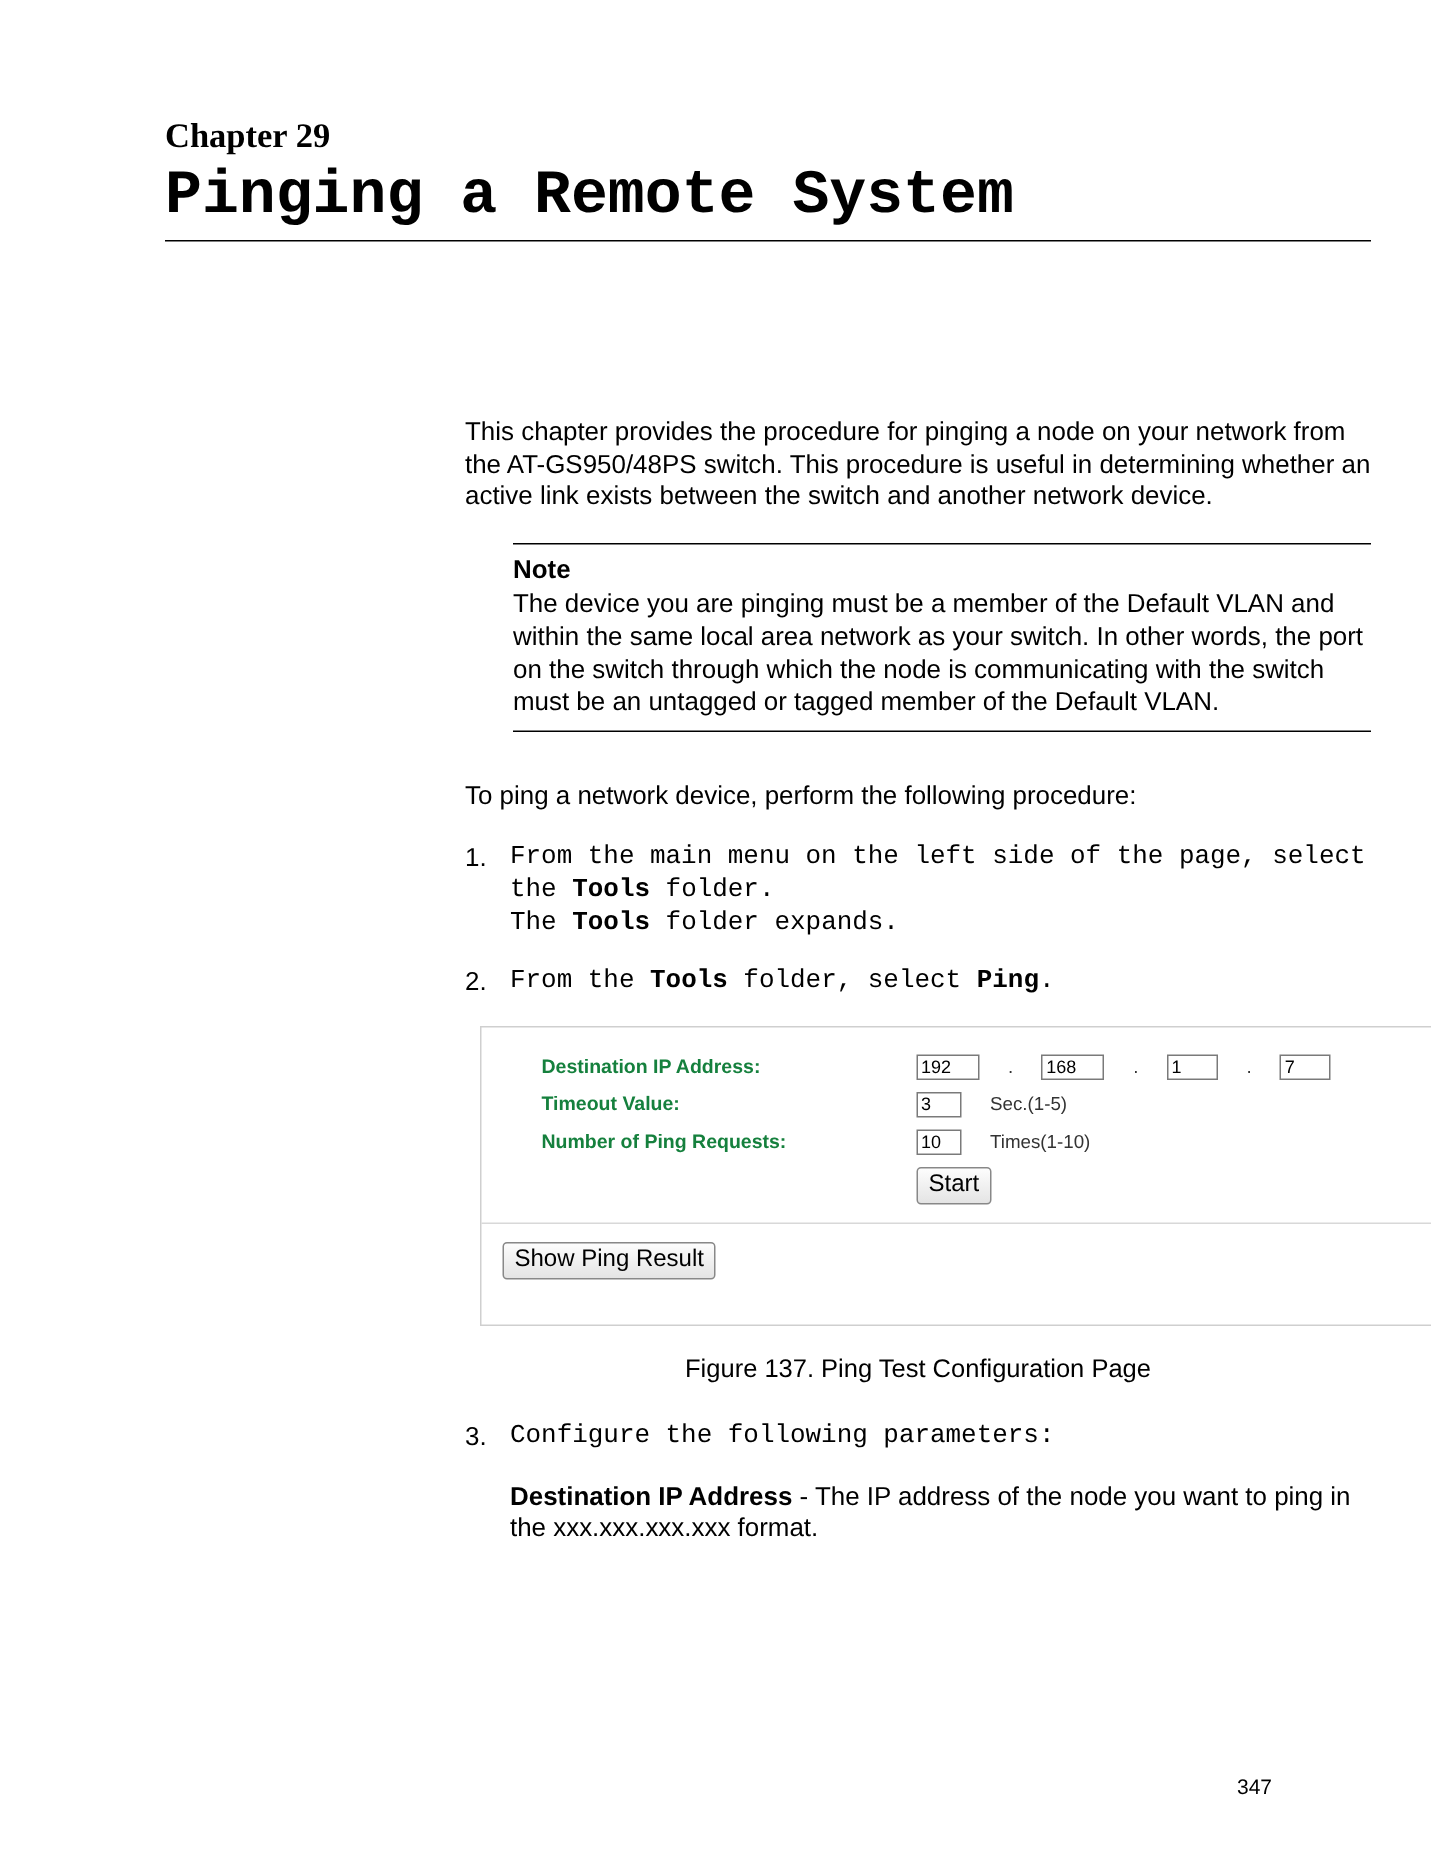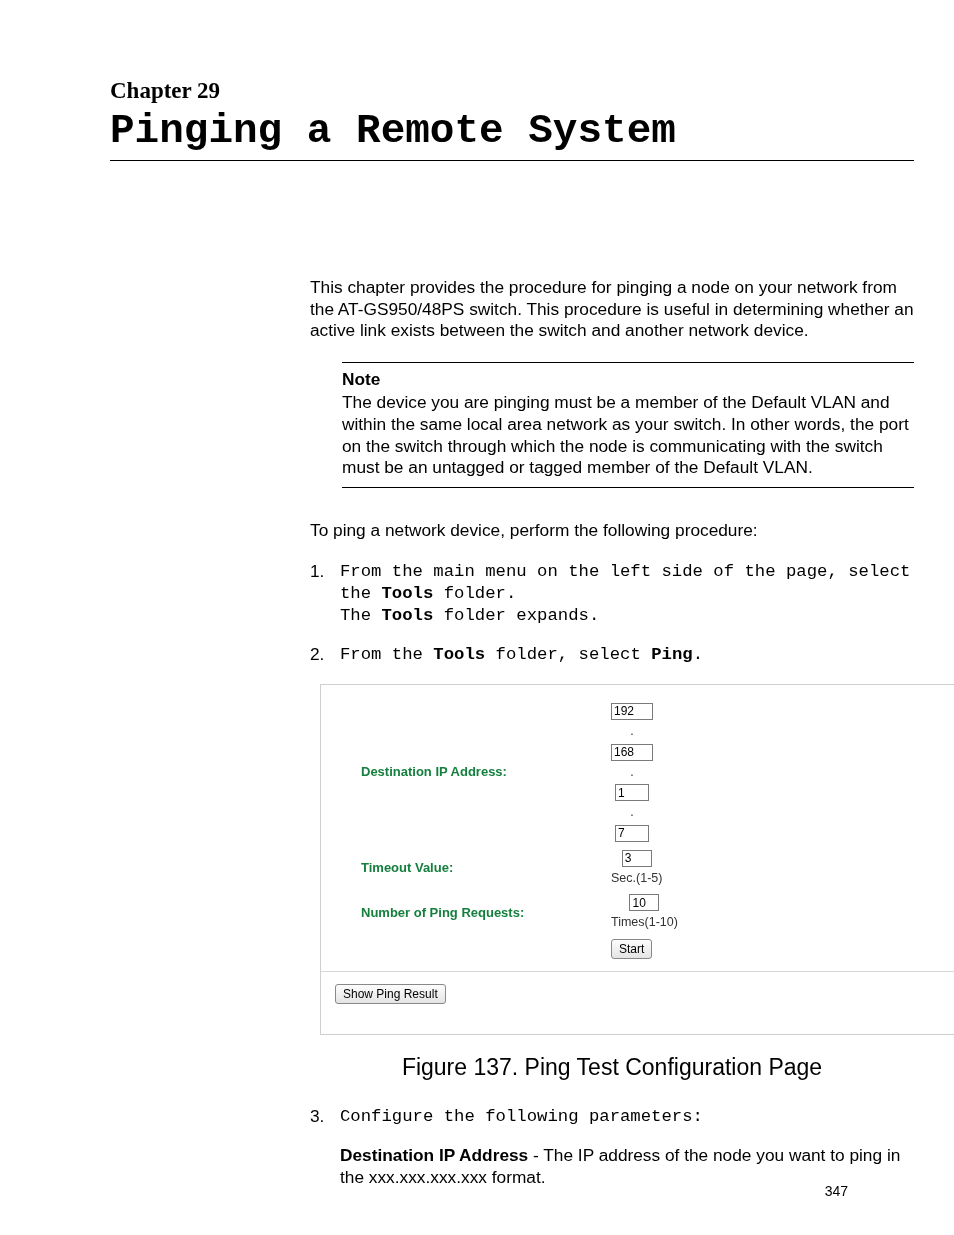--- a/index.html
+++ b/index.html
@@ -75,52 +75,52 @@
     display: flex;
     align-items: center;
     margin-bottom: 8px;
   }
   .shot-label {
     color: #15803d;
     font-weight: bold;
     width: 250px;
     font-size: 13px;
   }
-  .shot-inputs { display: flex; align-items: center; gap: 4px; color: #333; font-size: 12.5px; flex-direction: column; }
+  .shot-inputs { display: flex; align-items: center; gap: 19px; color: #333; font-size: 12.5px; }
   .inp {
     height: 17px;
     border: 1px solid #7a7a7a;
     background: #fff;
     font-size: 12px;
     padding: 0 2px;
     box-sizing: border-box;
   }
   .inp-ip { width: 34px; text-align: left; }
   .inp-ip-wide { width: 42px; text-align: left; }
   .inp-small { width: 30px; text-align: left; }
   .dot-sep { color: #333; }
   .btn {
     display: inline-block;
     border: 1px solid #888;
     background: linear-gradient(#fdfdfd, #e4e4e4);
-    font-size: 12px;
+    font-size: 16px;
     padding: 1.5px 7px;
     border-radius: 3px;
     cursor: pointer;
   }
   .btn-row { margin-left: 250px; }
   .shot-divider {
     border-top: 1px solid #d8d8d8;
     margin: 12px -24px 12px -40px;
     padding-left: 14px;
     padding-top: 12px;
   }
   .figure-caption {
     text-align: center;
-    font-size: 23px;
+    font-size: 17px;
     margin: 18px 0 24px 0;
   }
   .page-num {
     position: absolute;
     right: 106px;
     bottom: 36px;
     font-size: 14px;
   }
 </style>
 </head>

